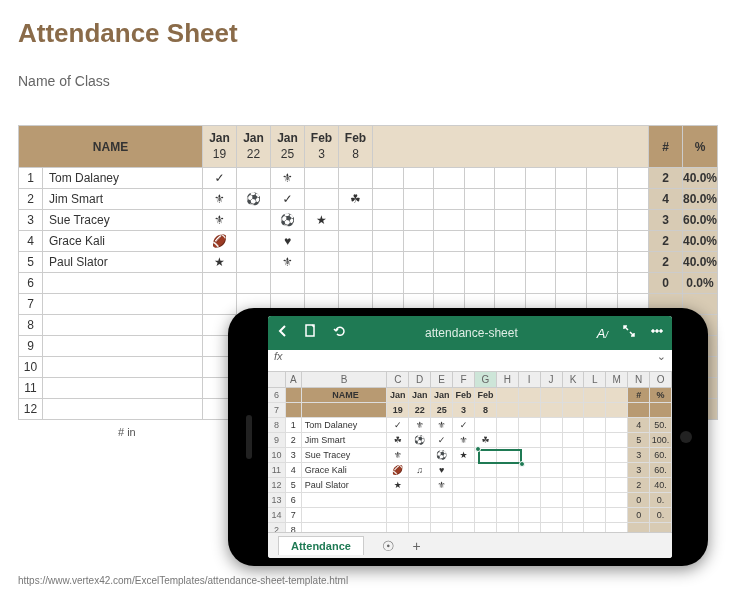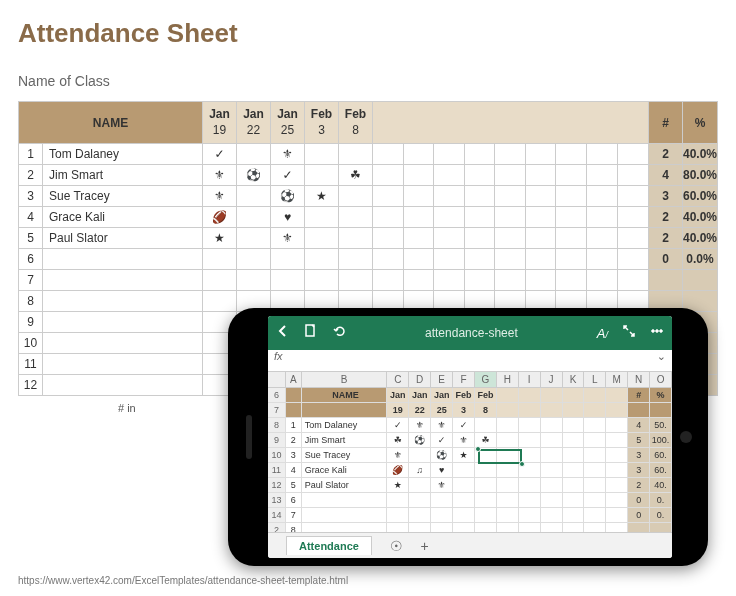--- a/index.html
+++ b/index.html
@@ -1,19 +1,19 @@
 <!DOCTYPE html>
 <html><head>
 <meta charset="utf-8">
 <style>
 *{box-sizing:border-box;margin:0;padding:0}
 body{font-family:Arial,sans-serif;background:#fff;width:736px;height:596px;position:relative;overflow:hidden}
 .page{padding:18px 18px 0 18px}
 h1{color:#8a6b49;font-size:26px;font-weight:bold;margin-bottom:24px}
-.subtitle{color:#666;font-size:14px;margin-bottom:12px}
+.subtitle{color:#666;font-size:14px;margin-bottom:36px}
 table.main{border-collapse:collapse;font-size:12px;color:#333;width:700px}
 table.main th,table.main td{border:1px solid #ccc;text-align:center;height:21px;padding:0}
 table.main th{background:#b89a72;font-weight:bold}
 table.main th.name{height:42px;width:160px}
 table.main th.date{width:34px;background:#e8dcc8;font-weight:normal;line-height:1.3;padding:2px 0}
 table.main th.date .m{font-weight:bold}
 table.main th.stat{width:34px;background:#b89a72}
 table.main td.idx{width:24px;background:#fff}
 table.main td.nm{text-align:left;padding-left:6px;width:160px}
 table.main td.stat{background:#d8cbb4;font-weight:bold}
@@ -44,21 +44,21 @@
 .grow>div{border-right:1px solid #ddd;border-bottom:1px solid #ddd;text-align:center;line-height:15px;overflow:hidden;white-space:nowrap}
 .grow .rh{width:18px;background:#eee;color:#666}
 .grow .ix{width:16px}
 .grow .nm2{width:86px;text-align:left;padding-left:3px}
 .grow .dc{width:22px}
 .grow .sc{width:22px;background:#d8cbb4}
 .grow.hdr .nm2,.grow.hdr .ix{background:#b89a72;font-weight:bold;text-align:center}
 .grow.hdr .dc{background:#e8dcc8}
 .grow.hdr .sc{background:#b89a72;font-weight:bold}
 .tabbar{height:26px;background:#f2f2f2;border-top:1px solid #ccc;display:flex;align-items:center;font-size:11px;color:#666}
-.tabbar .tab{background:#fff;border:1px solid #ccc;border-bottom:none;padding:3px 12px;margin-left:18px;color:#1f7a54;font-weight:bold}
+.tabbar .tab{background:#fff;border:1px solid #ccc;border-bottom:none;padding:3px 12px;margin-left:10px;color:#1f7a54;font-weight:bold}
 .tabbar .ctl{margin-left:18px;font-size:14px}
 .handle{position:absolute;width:6px;height:6px;background:#1f7a54;border:1px solid #fff;border-radius:50%}
 .sel{position:absolute;border:2px solid #1f7a54;pointer-events:none}
 </style>
 </head>
 <body>
 
 <div class="page">
   <h1>Attendance Sheet</h1>
   <div class="subtitle">Name of Class</div>

